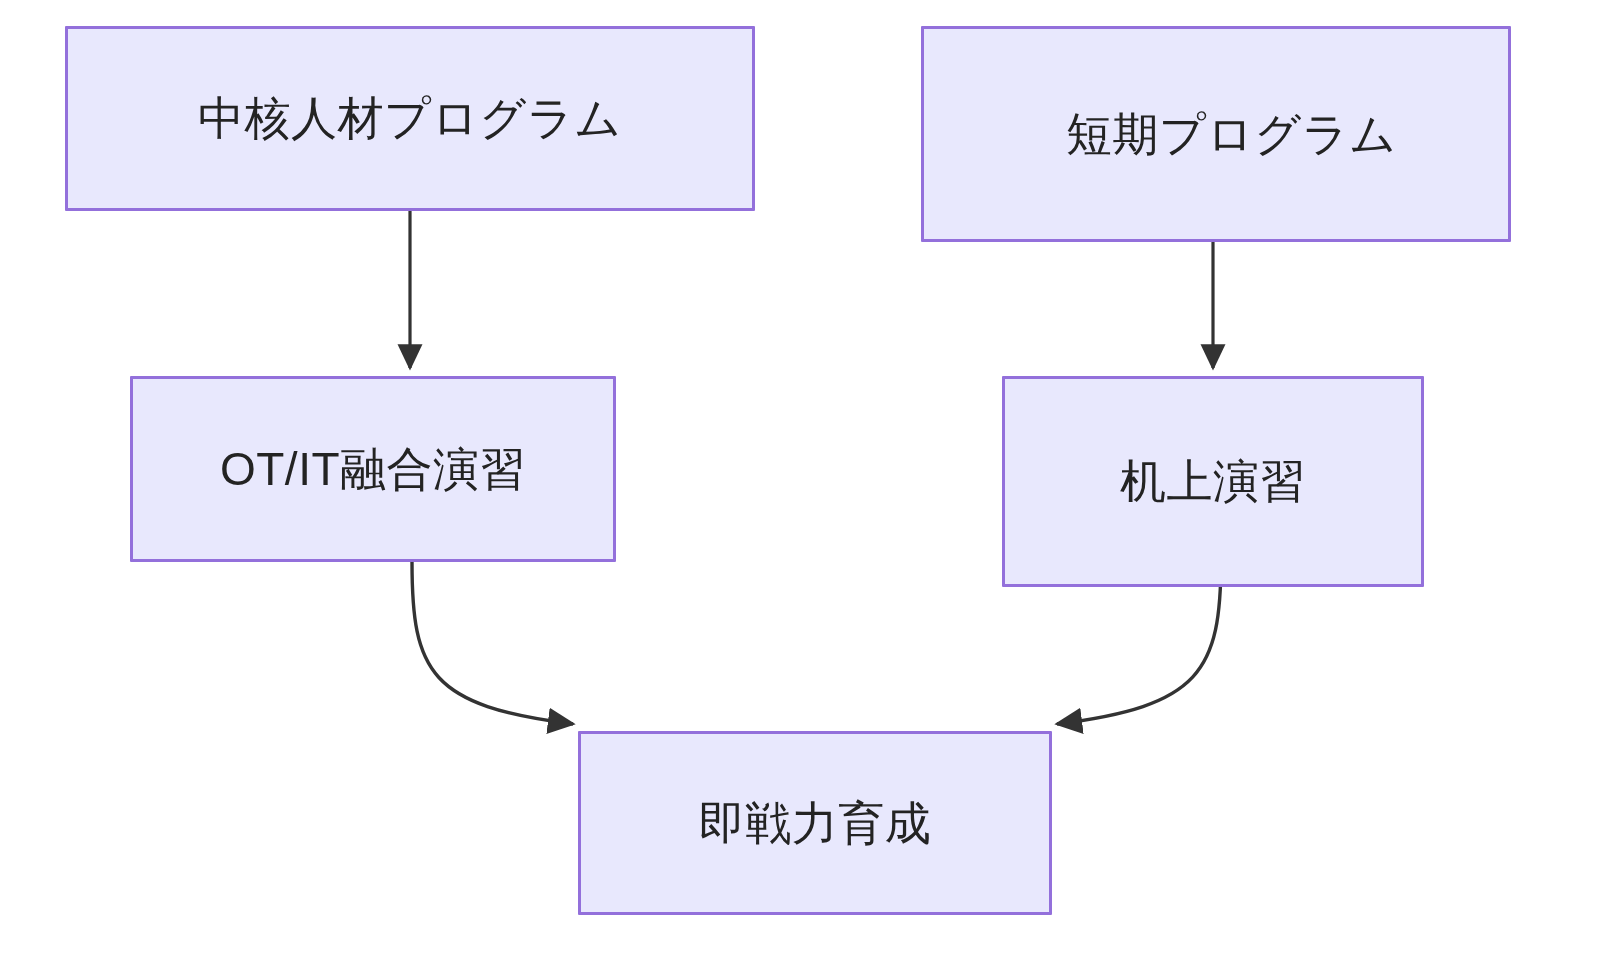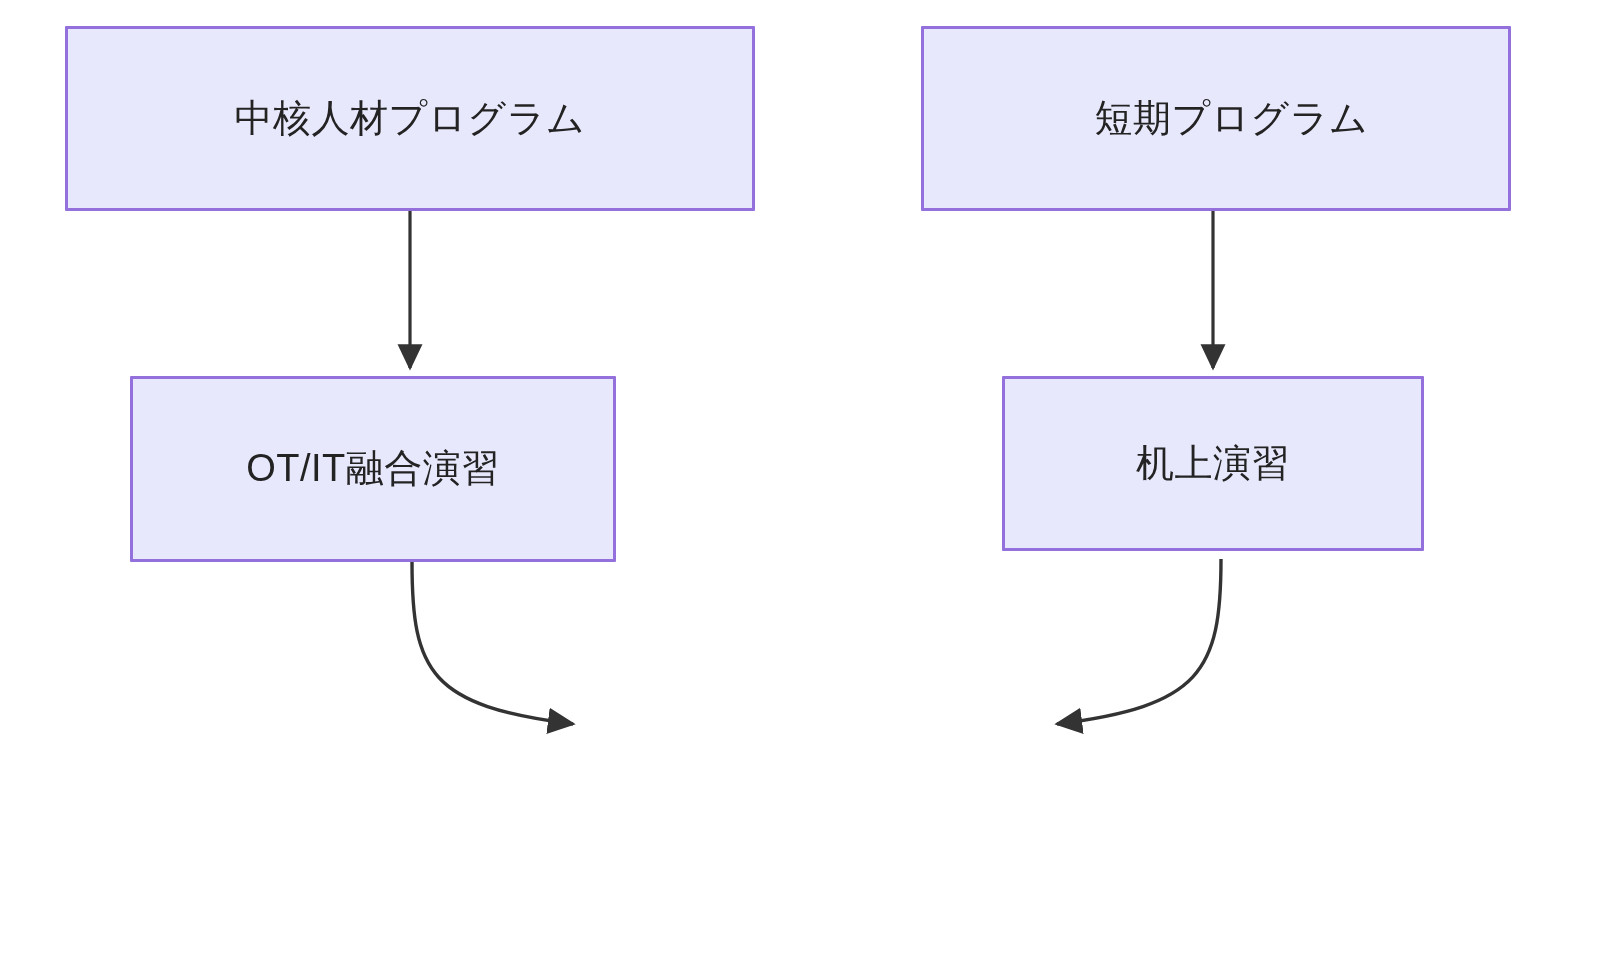--- a/index.html
+++ b/index.html
@@ -33,32 +33,32 @@
     background: #e8e8fd;
     border: 3px solid #9370db;
     border-radius: 1px;
     display: flex;
     align-items: center;
     justify-content: center;
     z-index: 2;
   }
   .node-label {
     color: #232323;
-    font-size: 38px;
+    font-size: 46px;
     line-height: 1.15;
     letter-spacing: 0.5px;
     white-space: nowrap;
     text-align: center;
     font-weight: 400;
   }
   
   #node-core-program   { left: 65px;   top: 26px;  width: 690px; height: 185px; }
-  #node-short-program  { left: 921px;  top: 26px;  width: 590px; height: 185px; padding-left: 31px; }
+  #node-short-program  { left: 921px;  top: 26px;  width: 590px; height: 216px; padding-left: 31px; }
   #node-otit-exercise  { left: 130px;  top: 376px; width: 486px; height: 186px; }
-  #node-tabletop-exercise { left: 1002px; top: 376px; width: 422px; height: 175px; }
+  #node-tabletop-exercise { left: 1002px; top: 376px; width: 422px; height: 211px; }
   #node-ready-talent   { left: 578px;  top: 731px; width: 474px; height: 184px; }
 </style>
 </head>
 <body>
 
 <div id="diagram-canvas">
 
   <svg id="edge-layer" viewBox="0 0 1602 958" width="1602" height="958" xmlns="http://www.w3.org/2000/svg">
     <defs>
       <marker id="arrowhead" markerWidth="9" markerHeight="9" refX="7.4" refY="4.5" orient="auto" markerUnits="strokeWidth">
@@ -84,14 +84,17 @@
   </div>
 
   <div class="node" id="node-otit-exercise">
     <span class="node-label">OT/IT融合演習</span>
   </div>
 
   <div class="node" id="node-tabletop-exercise">
     <span class="node-label">机上演習</span>
   </div>
 
+  <div class="node" id="node-ready-talent">
+    <span class="node-label">即戦力育成</span>
+  </div>
 
 </div>
 
 </body></html>

